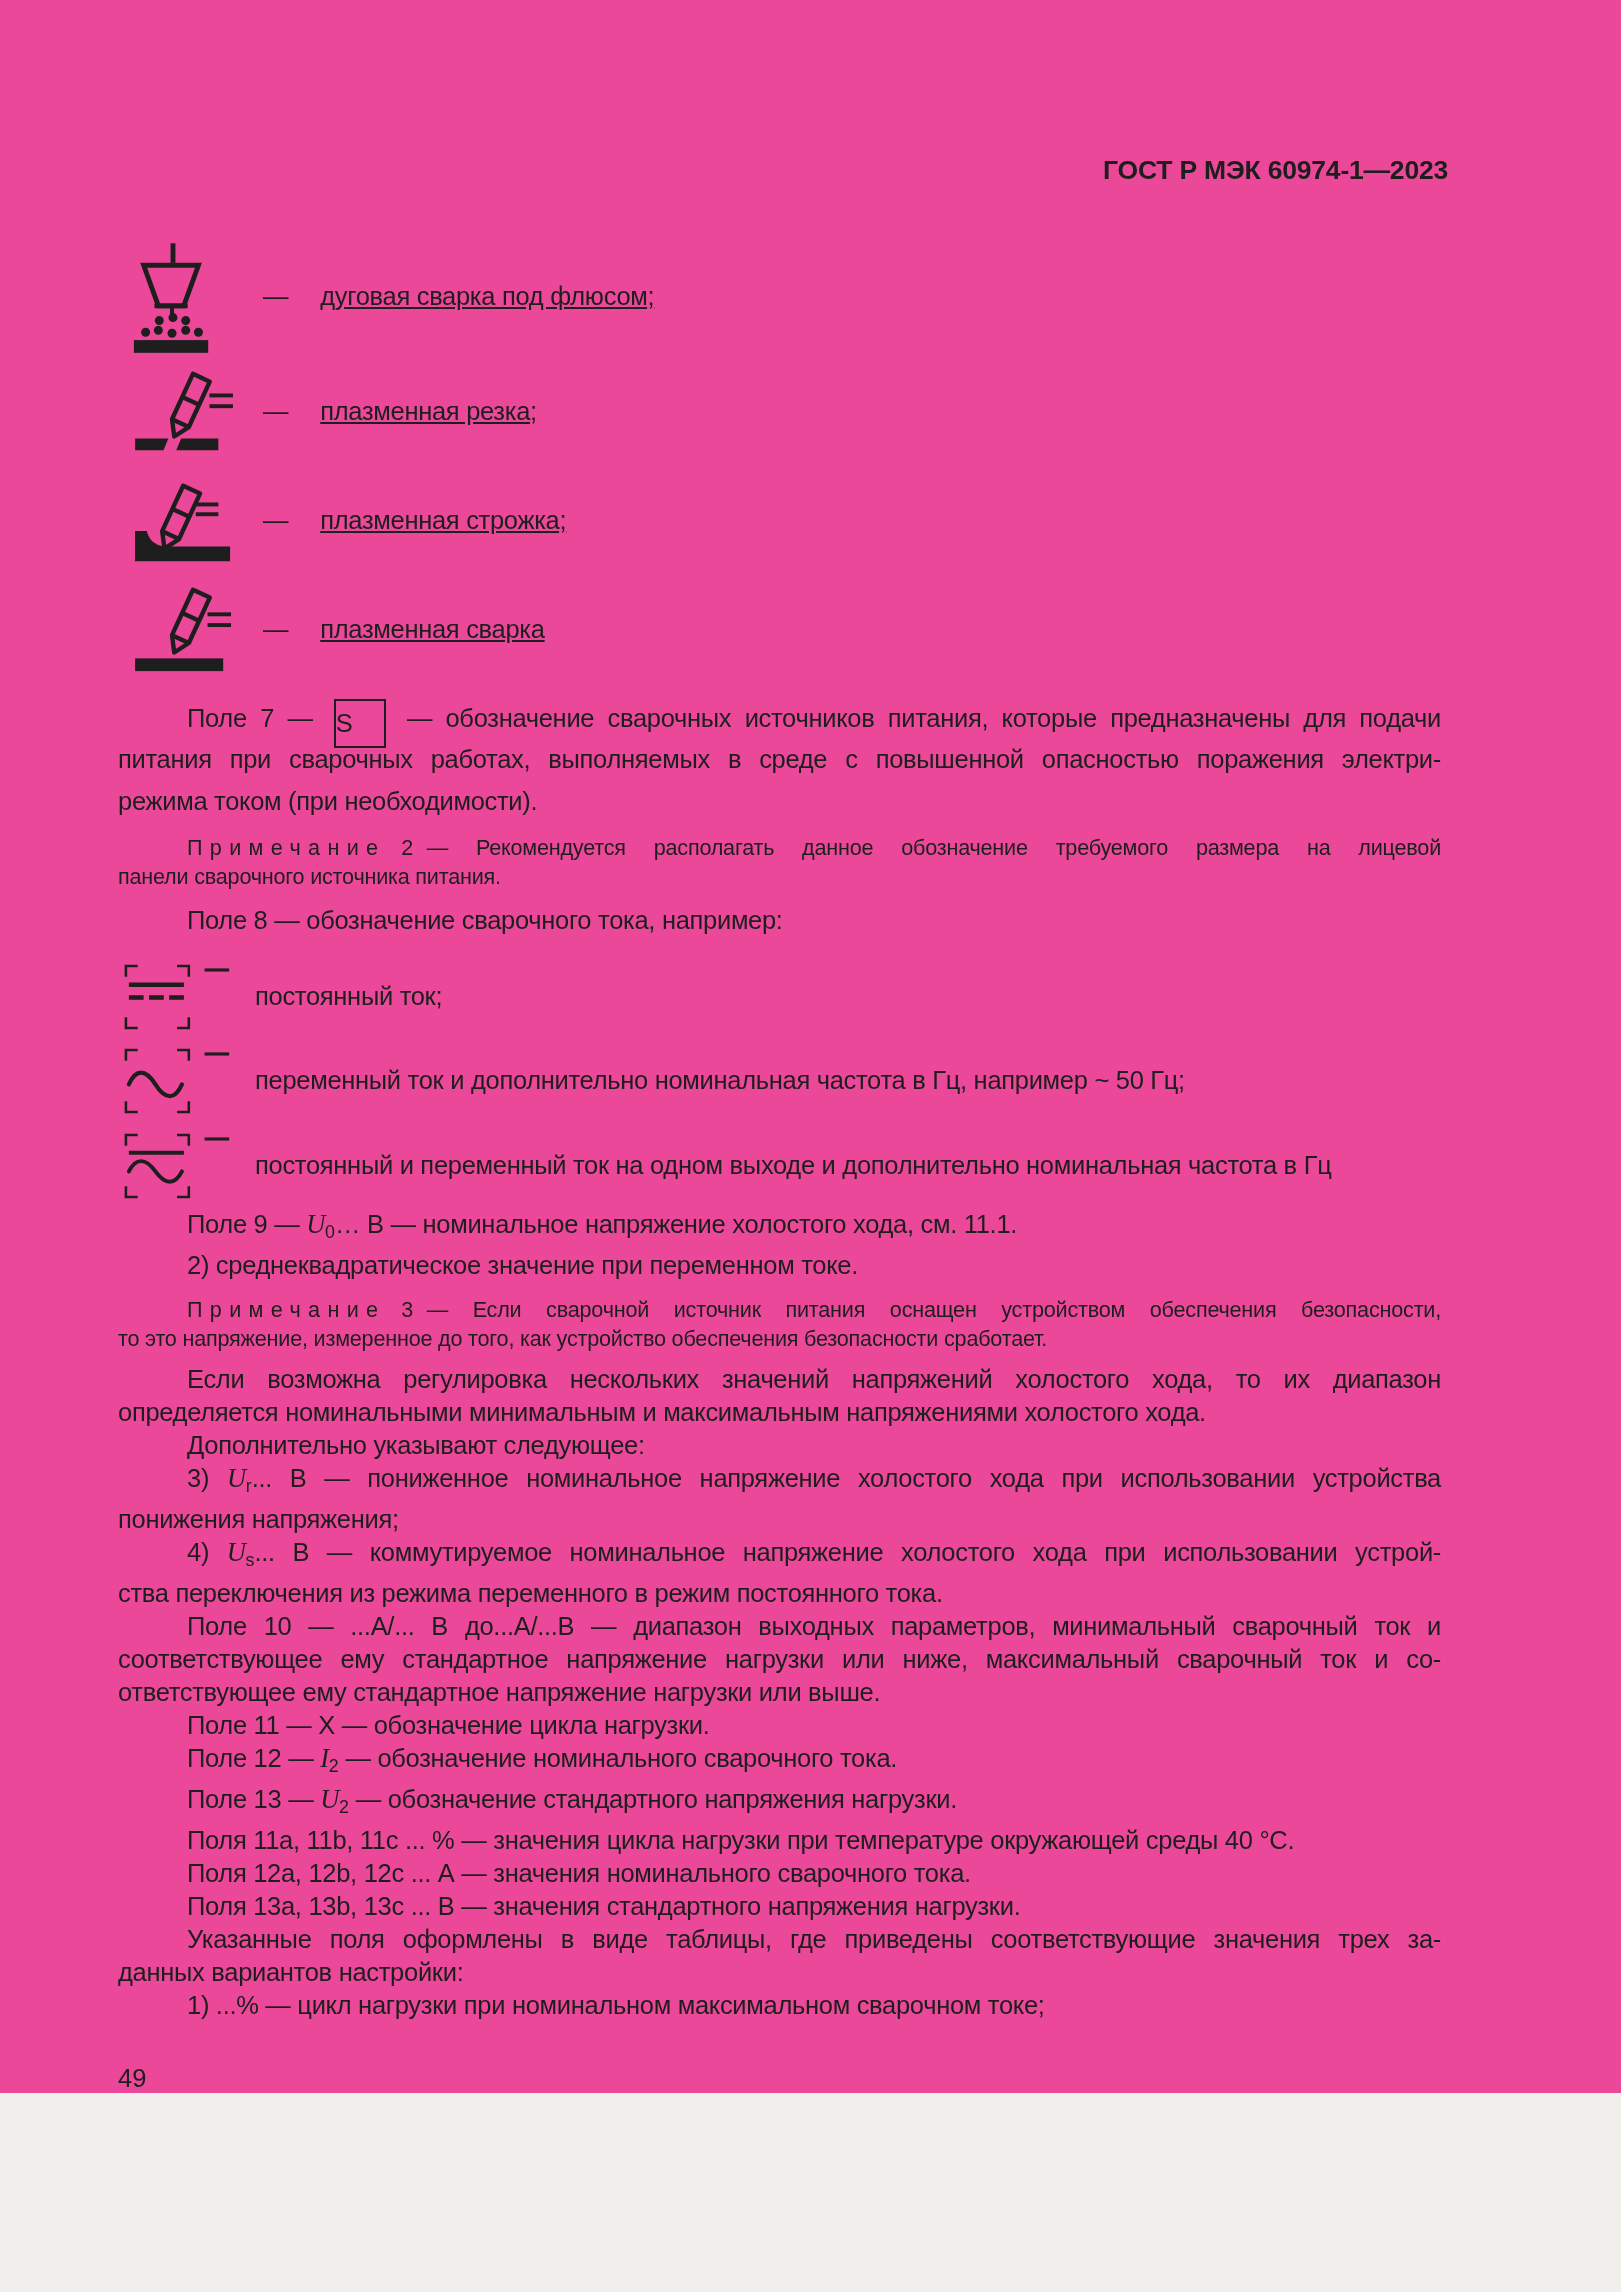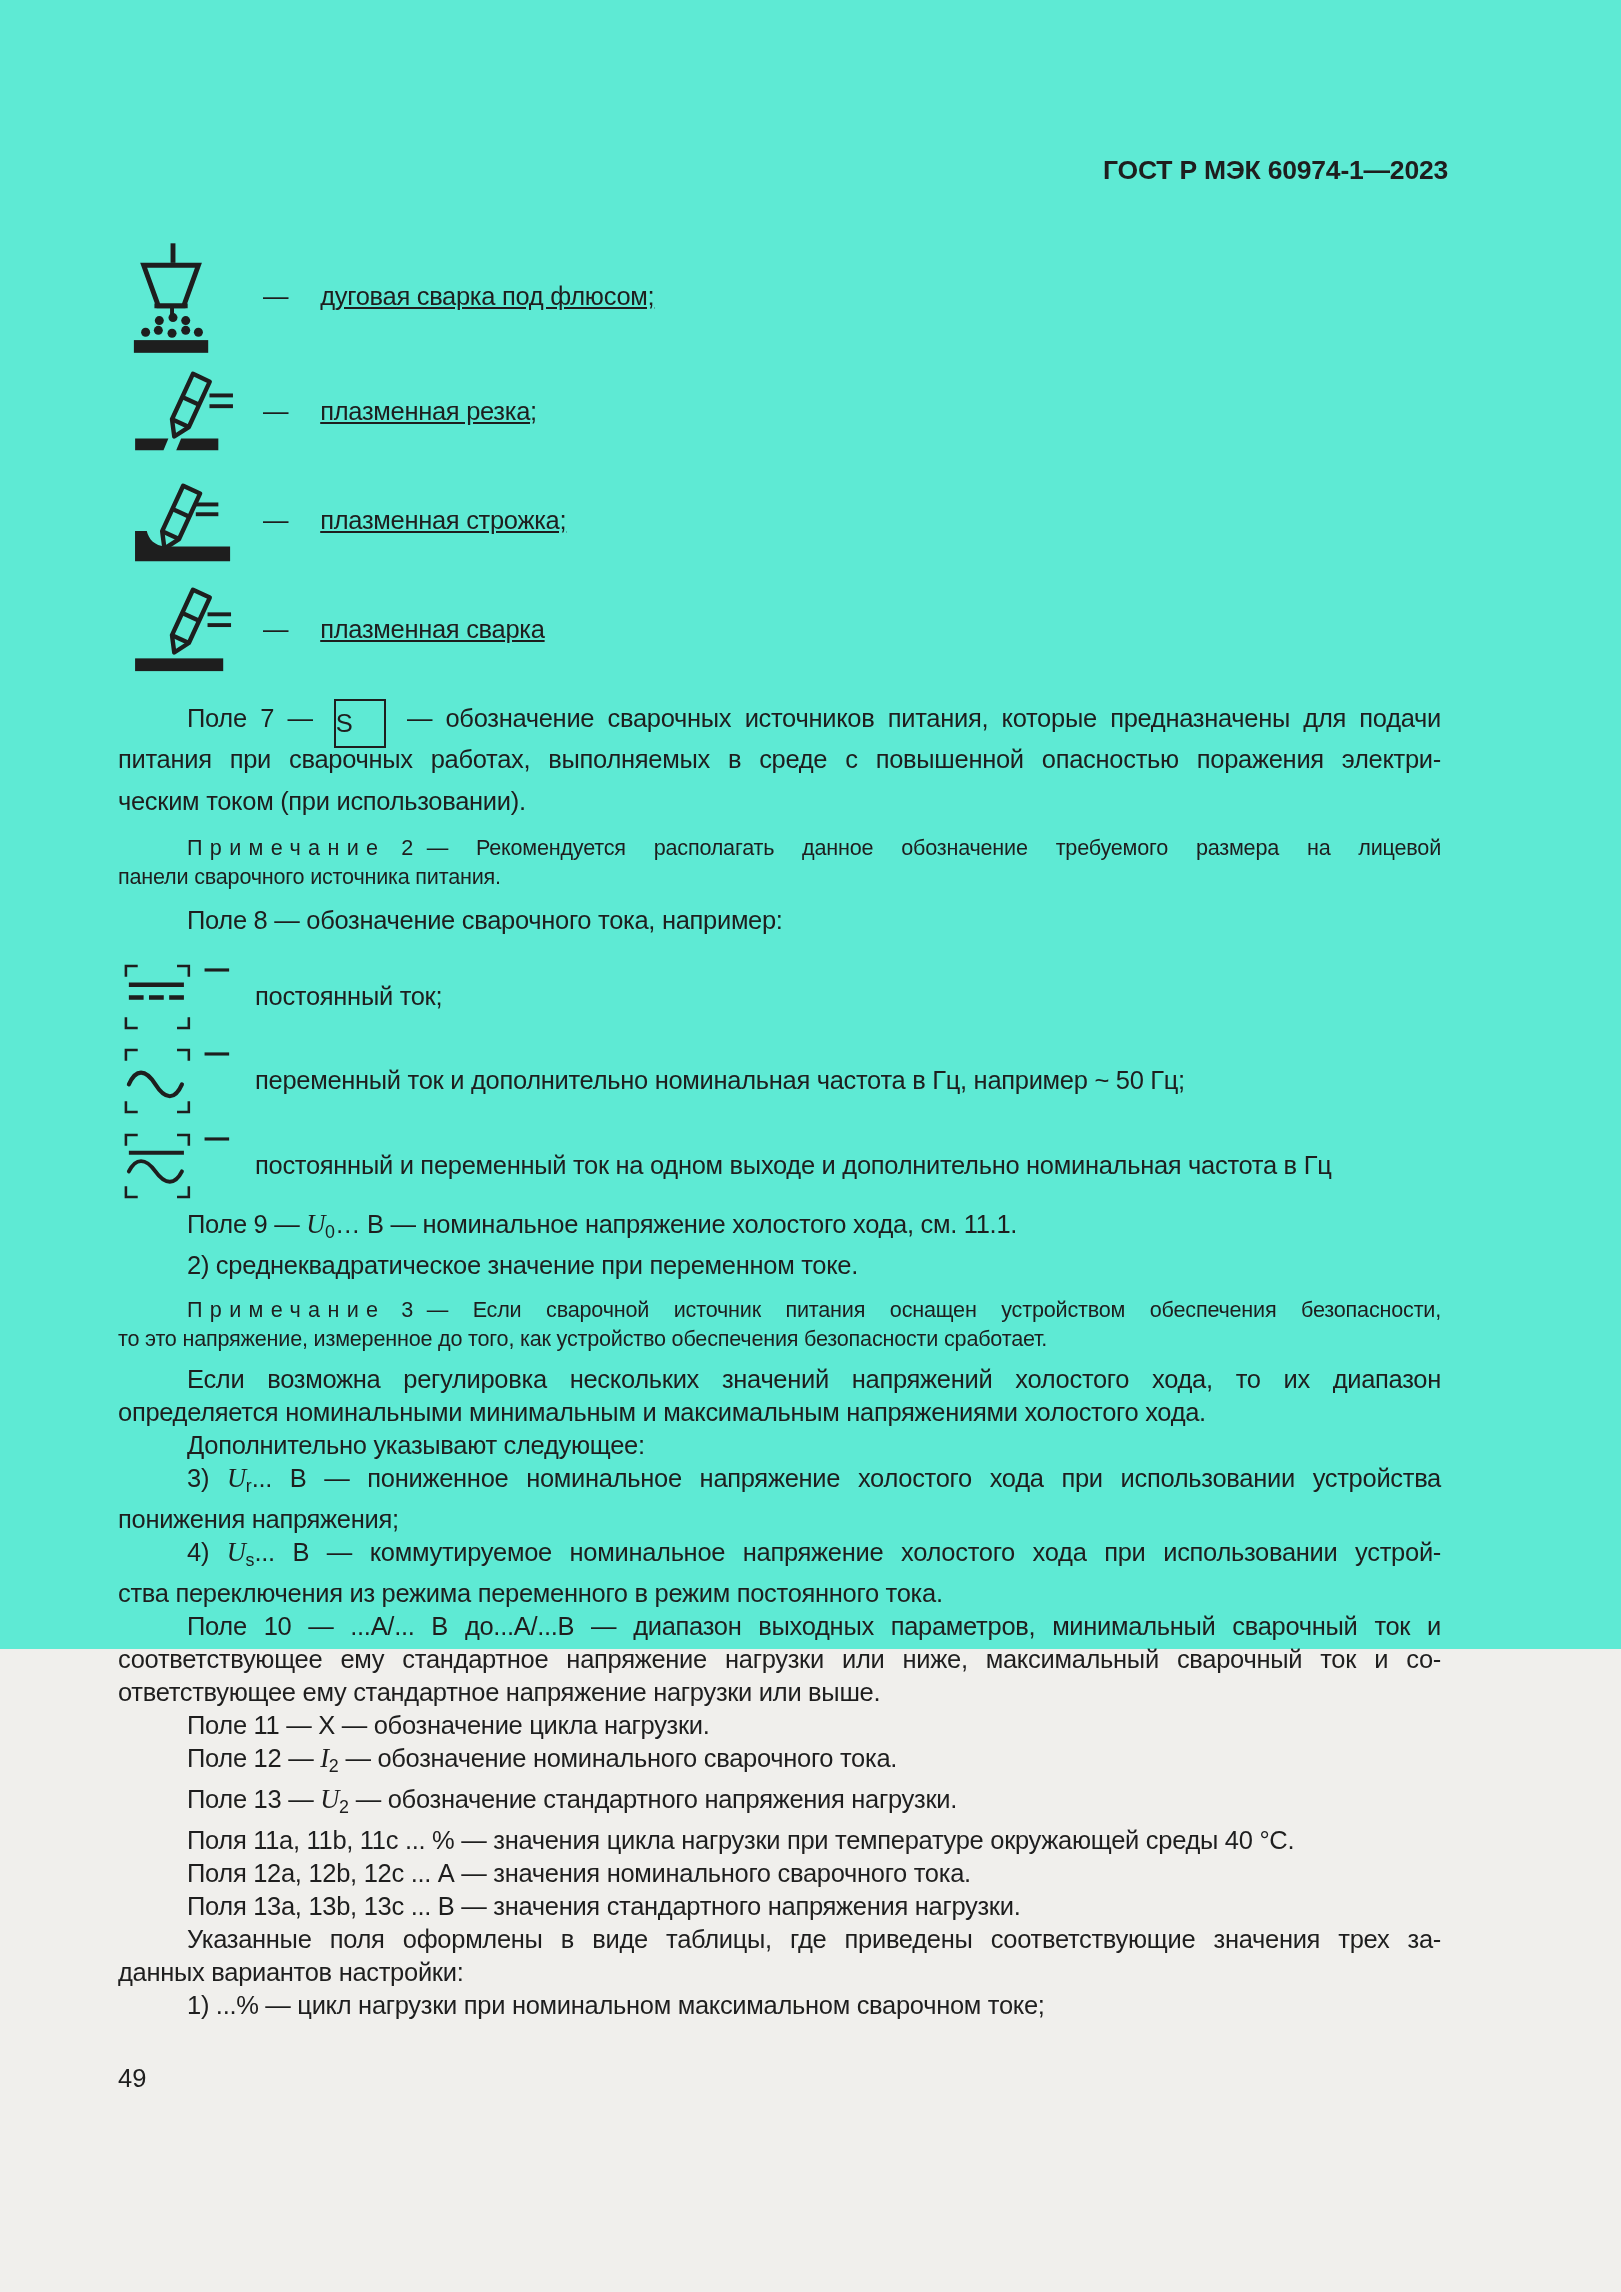--- a/index.html
+++ b/index.html
@@ -4,21 +4,21 @@
 <style>
   * { margin:0; padding:0; box-sizing:border-box; }
   html, body { width:1621px; height:2293px; }
   body {
     background:#f0efec;
     font-family:"Liberation Sans", sans-serif;
     color:#1e1e1e;
     overflow:hidden;
     -webkit-font-smoothing:antialiased;
   }
-  .page { position:relative; width:1621px; height:1649px; background:#5eead4; }
+  .page { position:relative; width:1621px; height:2093px; background:#ec4899; }
 
   .header {
     position:absolute; left:118px; top:155px; width:1330px;
     text-align:right; font-weight:bold; font-size:26.5px; letter-spacing:-0.2px;
   }
 
   
   .line {
     font-size:25.5px; line-height:33px; letter-spacing:-0.3px;
     white-space:nowrap;
@@ -150,21 +150,21 @@
     </div>
   </div>
 
   <div class="p7">
     <div class="p7line just ind1">
       <span>Поле 7 —</span>
       <span class="sbox"><span>S</span></span>
       <span>— обозначение сварочных источников питания, которые предназначены для подачи</span>
     </div>
     <div class="p7line just">питания при сварочных работах, выполняемых в среде с повышенной опасностью поражения электри-</div>
-    <div class="p7line">ческим током (при использовании).</div>
+    <div class="p7line">режима током (при необходимости).</div>
   </div>
 
   <div class="noteblock" style="top:833px">
     <div class="line note just ind1">
       <span class="nlabel">Примечание</span><span class="nnum">2</span><span>— Рекомендуется располагать данное обозначение требуемого размера на лицевой</span>
     </div>
     <div class="line note">панели сварочного источника питания.</div>
   </div>
 
   <div class="pline-abs line ind1" style="top:904px">Поле 8 — обозначение сварочного тока, например:</div>

